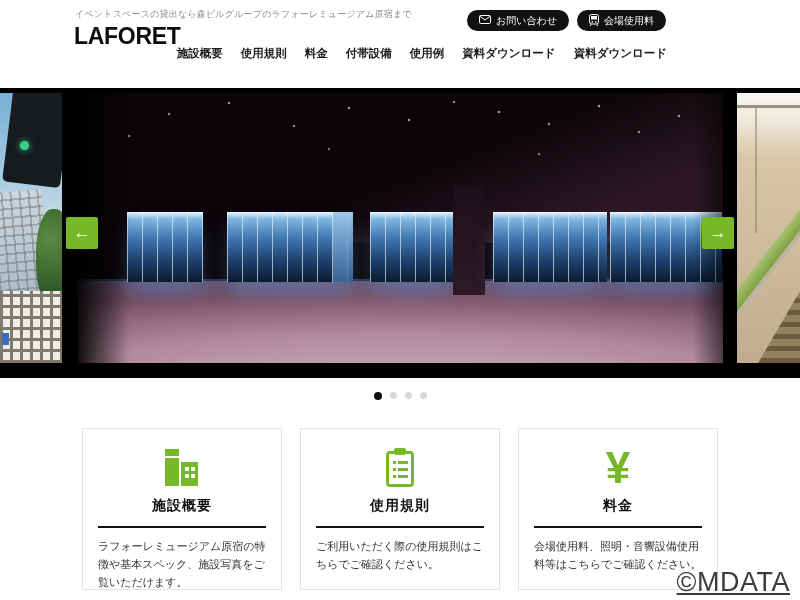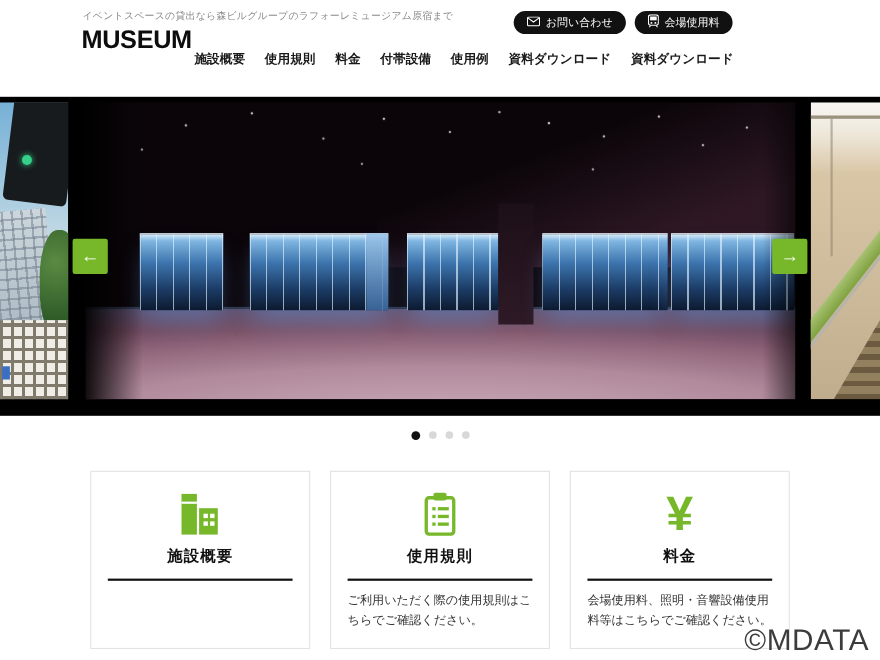--- a/index.html
+++ b/index.html
@@ -121,21 +121,21 @@
   .ic-clipboard .clip { position:absolute; left:9px; top:0; width:12px; height:7px; background:#76B82A; border-radius:2px; }
   .ic-clipboard .bullet { position:absolute; left:8px; top:13px; width:3px; height:3px; background:#76B82A;
     box-shadow:0 7px #76B82A, 0 14px #76B82A; }
   .ic-clipboard .line { position:absolute; left:13px; top:13px; width:10px; height:3px; background:#76B82A;
     box-shadow:0 7px #76B82A, 0 14px #76B82A; }
 
   
   .ic-yen { font-size:44px; line-height:44px; font-weight:bold; color:#76B82A; }
 
   
-  .watermark { position:absolute; right:10px; bottom:2px; font-size:27px; color:#3c3c3c; letter-spacing:.5px; }
+  .watermark { position:absolute; right:10px; bottom:2px; font-size:27px; color:#3c3c3c; letter-spacing:.5px;text-decoration:underline; }
 </style>
 </head>
 <body>
 
 <div class="page">
 
   <header class="header">
     <div class="tagline">イベントスペースの貸出なら森ビルグループのラフォーレミュージアム原宿まで</div>
 
     <div class="topbar-buttons">
@@ -156,21 +156,21 @@
               <circle cx="3.2" cy="7.8" r="0.9" fill="#fff"></circle>
               <circle cx="6.8" cy="7.8" r="0.9" fill="#fff"></circle>
               <path d="M2.4 10.2 L1.2 12 M7.6 10.2 L8.8 12" stroke="#fff"></path>
             </svg>
         </span>
         <span>会場使用料</span>
       </button>
     </div>
 
     <a class="logo" href="#">
-      <span>MUSEUM</span><br>
+      <span>LAFORET</span><br>
     </a>
 
     <nav class="nav">
       <a href="#">施設概要</a>
       <a href="#">使用規則</a>
       <a href="#">料金</a>
       <a href="#">付帯設備</a>
       <a href="#">使用例</a>
       <a href="#">資料ダウンロード</a>
       <a href="#">資料ダウンロード</a>
@@ -235,20 +235,21 @@
       <div class="card-icon">
         <span class="ic-building">
           <span class="tower"></span>
             <span class="notch"></span>
           <span class="block"></span>
             <span class="win"></span>
         </span>
       </div>
       <h3>施設概要</h3>
       <div class="divider"></div>
+      <p>ラフォーレミュージアム原宿の特徴や基本スペック、施設写真をご覧いただけます。</p>
     </div>
 
     <div class="card">
       <div class="card-icon">
         <span class="ic-clipboard">
           <span class="board"></span>
             <span class="clip"></span>
           <span class="bullet"></span>
             <span class="line"></span>
         </span>

